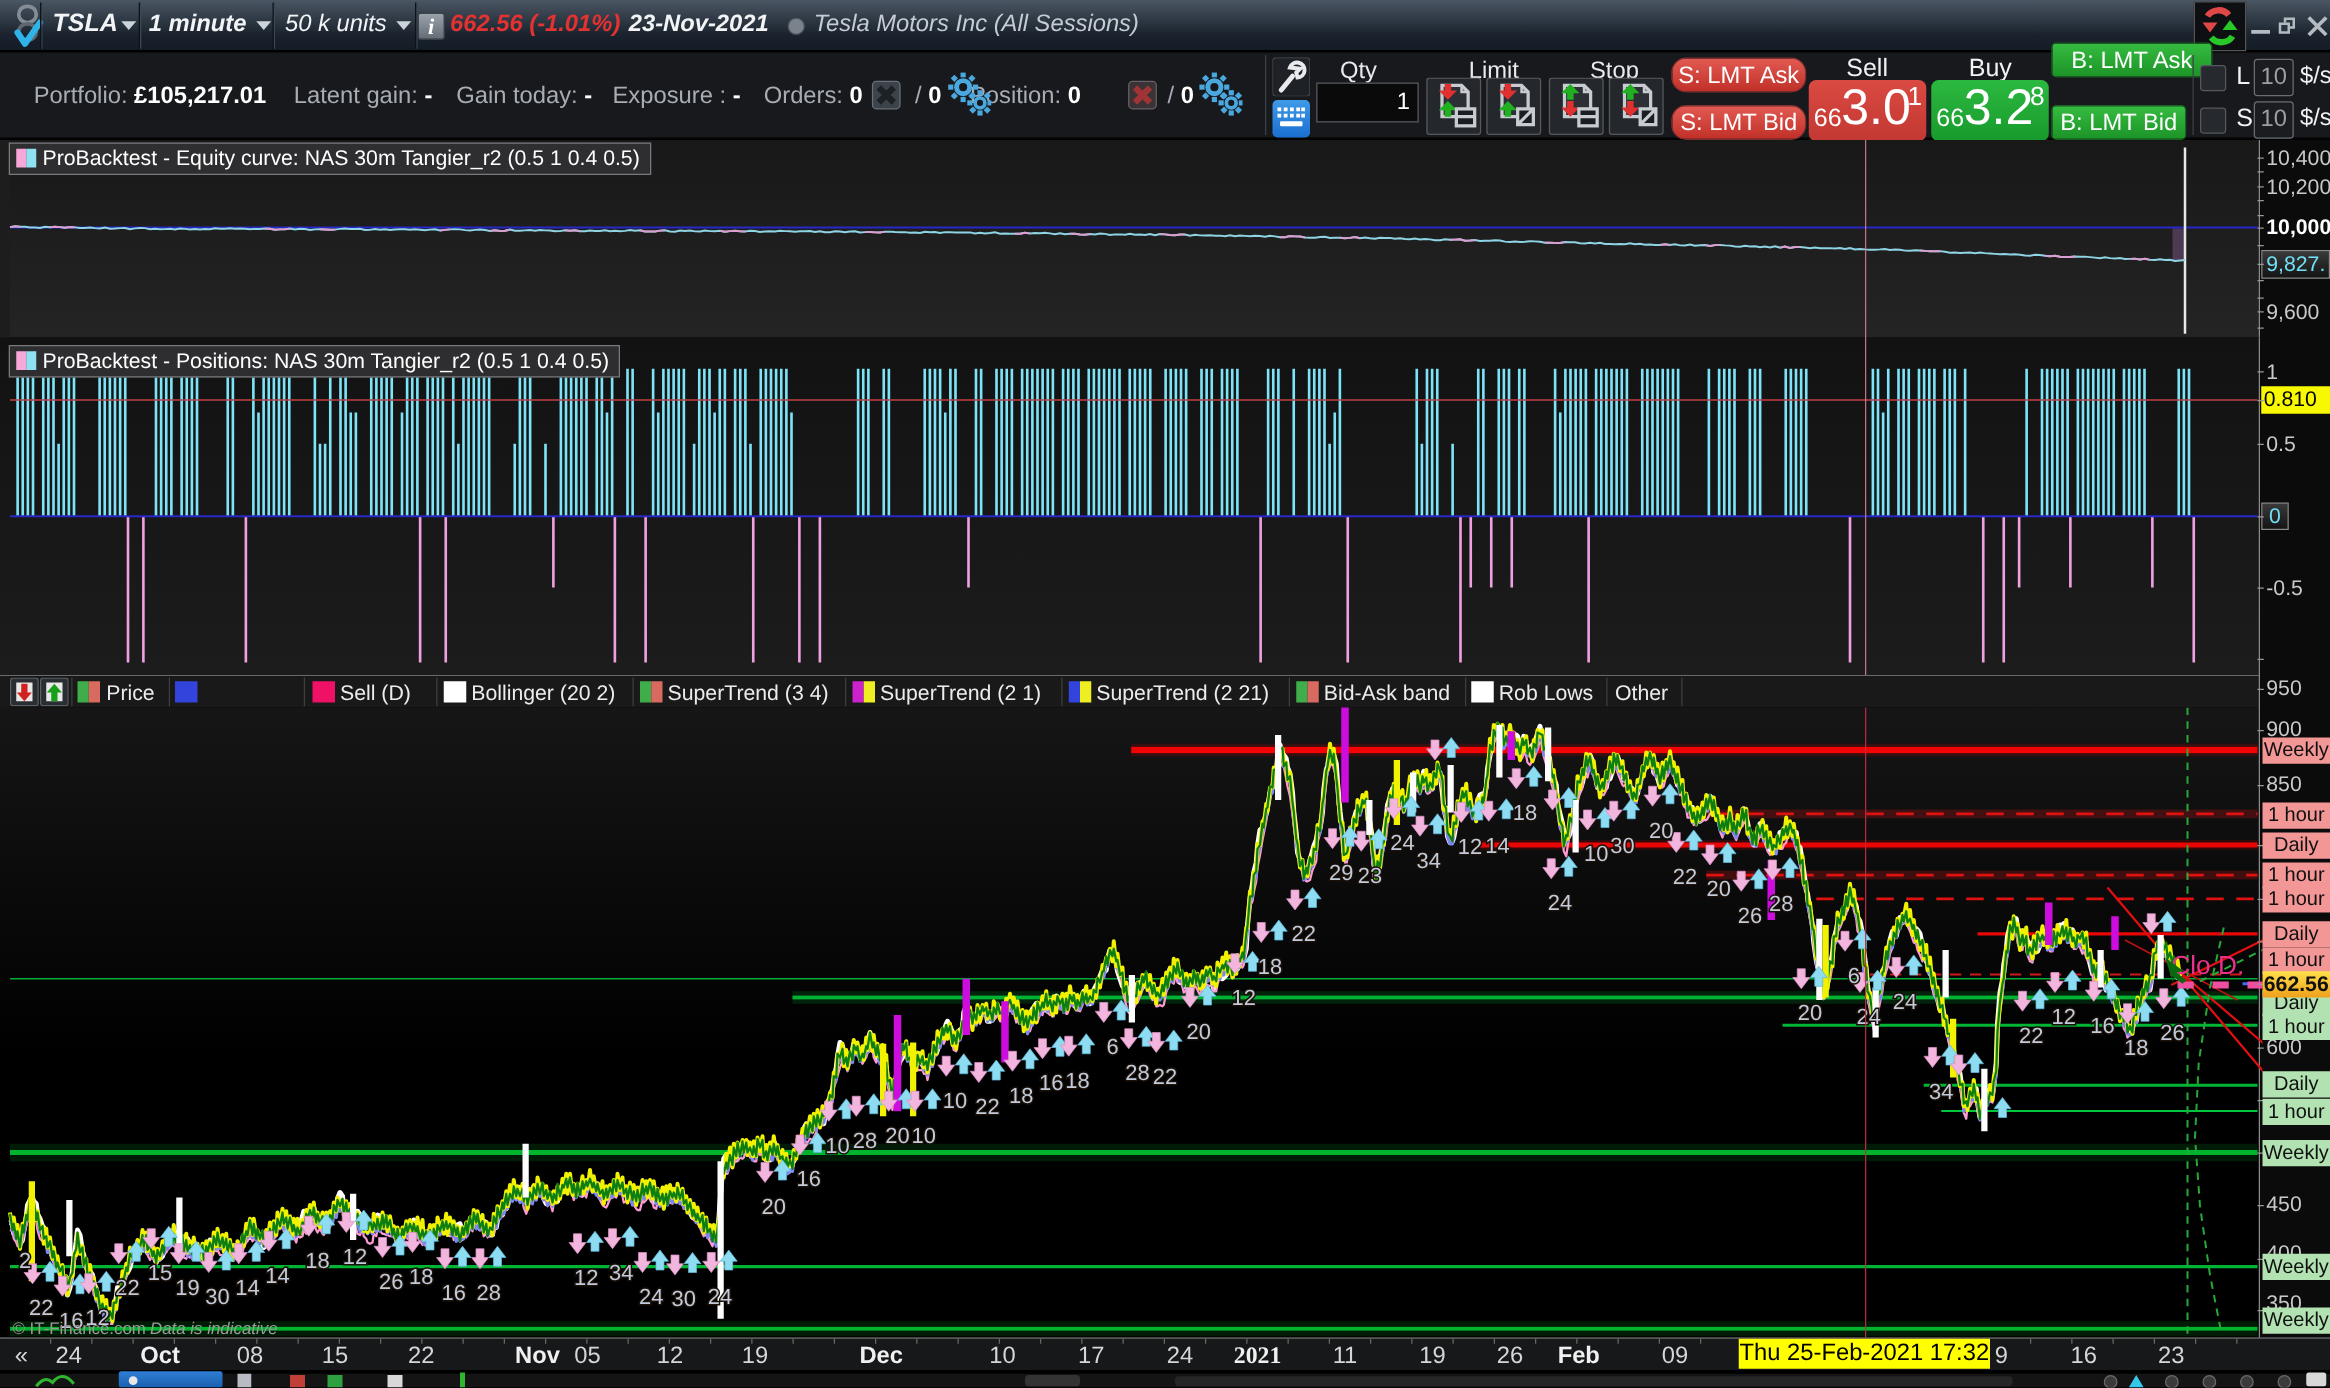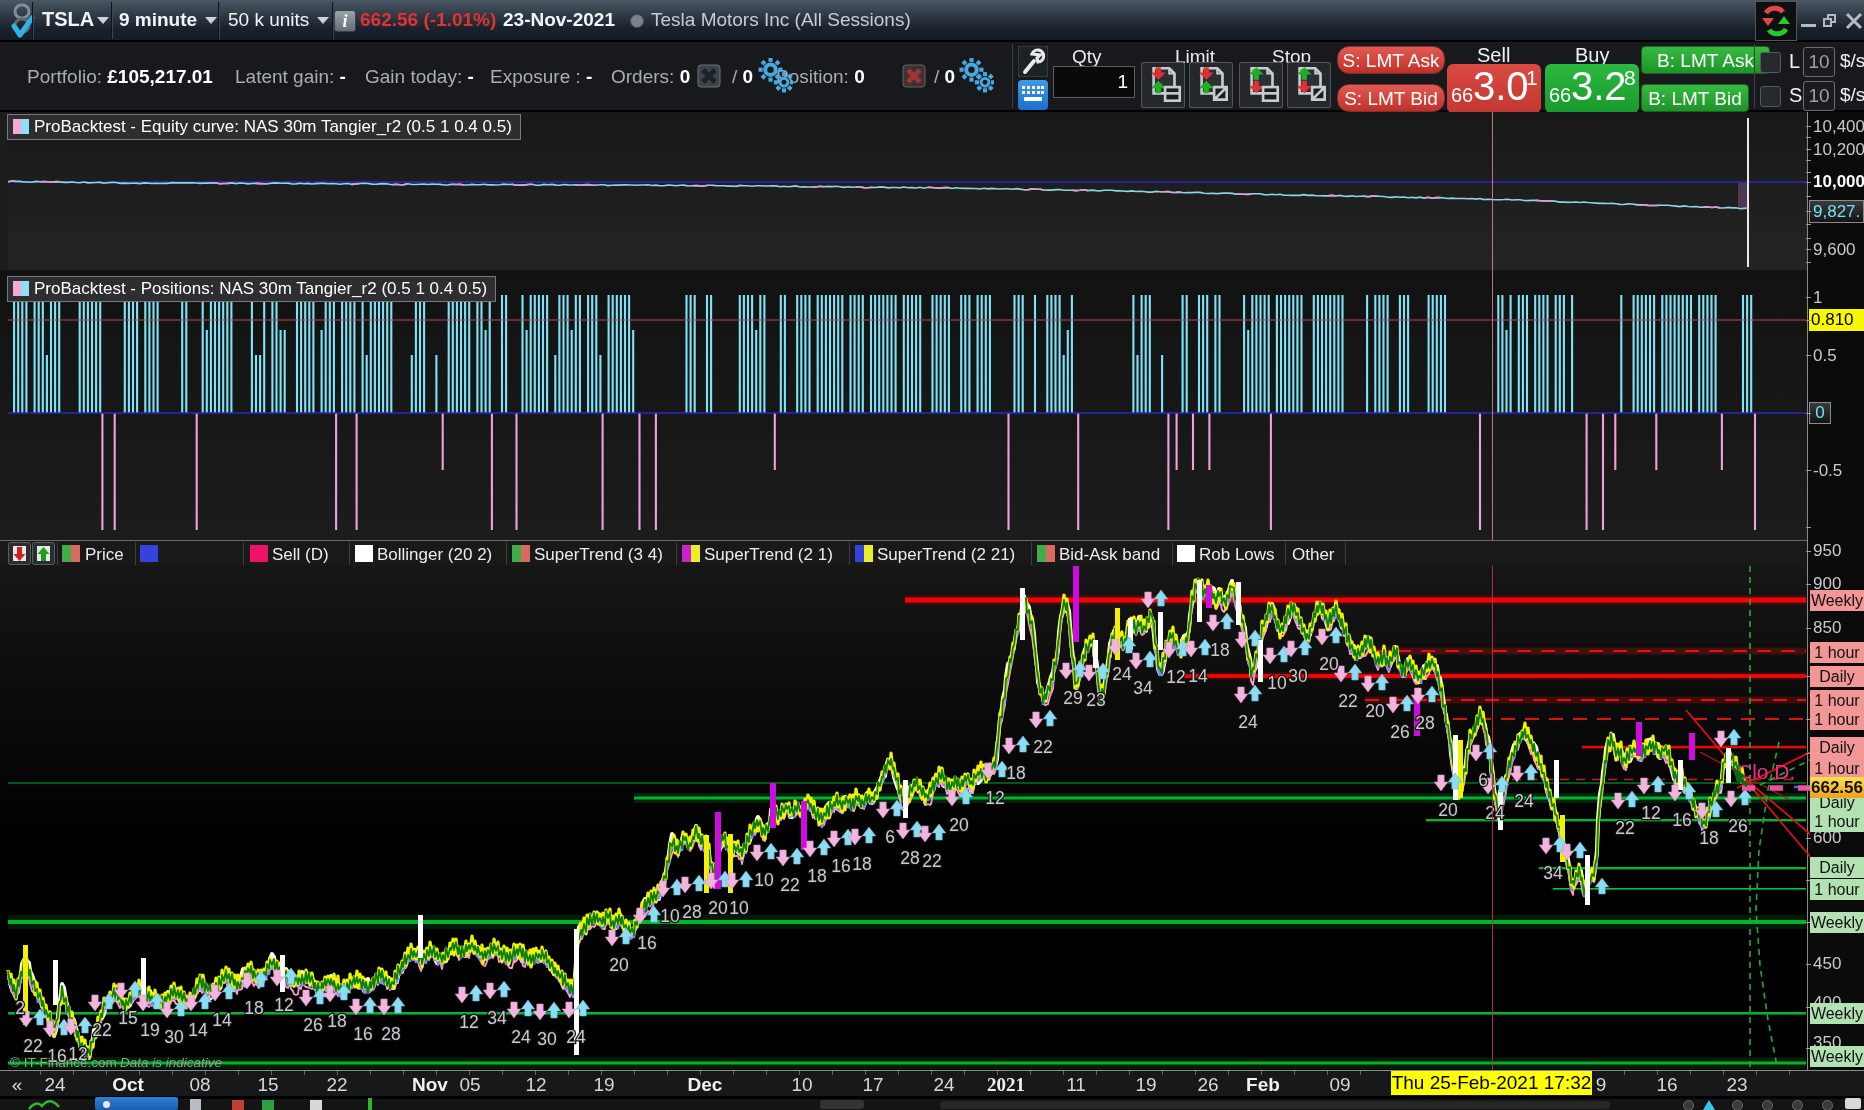--- a/index.html
+++ b/index.html
@@ -1,19 +1,19 @@
 <!DOCTYPE html>
 <html><head><meta charset="utf-8"><style>
 *{margin:0;padding:0;box-sizing:border-box;}
 html,body{width:1864px;height:1110px;overflow:hidden;background:#000;}
 body{font-family:"Liberation Sans",sans-serif;position:relative;}
 .abs{position:absolute;}
 #titlebar{left:0;top:0;width:1864px;height:41px;background:linear-gradient(#4a5663,#2b3540 45%,#1a232d 70%,#141c26);border-bottom:1px solid #000;}
 .tsep{position:absolute;top:2px;height:37px;width:1px;background:#0c1218;box-shadow:1px 0 0 #3d4956;}
-.tbtext{position:absolute;top:9px;color:#f2f4f6;font-size:19px;font-weight:bold;white-space:nowrap;}
+.tbtext{position:absolute;top:9px;color:#f2f4f6;font-size:19px;font-weight:bold;white-space:nowrap;font-style:italic;}
 .caret{position:absolute;width:0;height:0;border-left:6px solid transparent;border-right:6px solid transparent;border-top:7px solid #cdd3da;}
 #toolbar2{left:0;top:42px;width:1864px;height:69px;background:#17191d;border-bottom:1px solid #000;}
 .t2label{position:absolute;top:66px;color:#a8adb5;font-size:19px;white-space:nowrap;}
 .t2val{color:#fff;font-weight:bold;}
 .panelbg{left:0;width:1864px;background:#111;}
 .chip{position:absolute;height:21px;line-height:21px;font-size:16px;color:#101010;text-align:center;width:54px;left:1810px;}
 .chipred{background:#f29696;}
 .chipgreen{background:#b2e2b2;}
 .axnum{position:absolute;color:#c9c9c9;font-size:17px;left:1813px;white-space:nowrap;}
 .xlab{position:absolute;top:1074px;color:#d6d6d6;font-size:19px;white-space:nowrap;}
@@ -26,21 +26,21 @@
 <rect x="9" y="3" width="14" height="13" rx="6.5" fill="none" stroke="#848d96" stroke-width="3"></rect>
 <rect x="9" y="17" width="14" height="13" rx="6.5" fill="none" stroke="#5f6871" stroke-width="3"></rect>
 <path d="M8 24 L14 33 L26 16" fill="none" stroke="#2fb3e8" stroke-width="5" stroke-linecap="round" stroke-linejoin="round"></path>
 </svg>
 <div class="tsep" style="left:32px"></div>
 <div class="tsep" style="left:111px"></div>
 <div class="tsep" style="left:218px"></div>
 <div class="tsep" style="left:332px"></div>
 <div class="tbtext" style="left:42px;font-size:20px;top:8px;">TSLA</div>
 <div class="caret" style="left:97px;top:17px"></div>
-<div class="tbtext" style="left:119px;">9 minute</div>
+<div class="tbtext" style="left:119px;">1 minute</div>
 <div class="caret" style="left:205px;top:17px"></div>
 <div class="tbtext" style="left:228px;font-weight:normal;">50 k units</div>
 <div class="caret" style="left:317px;top:17px"></div>
 <div class="abs" style="left:334px;top:10px;width:22px;height:22px;background:linear-gradient(#9aa2ab,#646c75);border:1px solid #3a4048;border-radius:3px;color:#fff;font-family:'Liberation Serif',serif;font-weight:bold;font-style:italic;font-size:18px;text-align:center;line-height:21px;">i</div>
 <div class="tbtext" style="left:360px;color:#e23232;">662.56 (-1.01%)</div>
 <div class="tbtext" style="left:503px;">23-Nov-2021</div>
 <div class="abs" style="left:630px;top:14px;width:14px;height:14px;border-radius:50%;background:#7a828c;border:1px solid #4a5058;"></div>
 <div class="tbtext" style="left:651px;font-weight:normal;color:#c6ccd4;">Tesla Motors Inc (All Sessions)</div>
 <div class="abs" style="left:1755px;top:1px;width:42px;height:40px;background:#0d0f12;border:1px solid #555;"></div>
 <svg class="abs" style="left:1758px;top:4px" width="36" height="34" viewBox="0 0 36 34">
@@ -183,21 +183,21 @@
 <div class="abs" style="left:1447px;top:64px;width:94px;height:49px;background:linear-gradient(#da4a42,#c23832);border-radius:6px;color:#fff;">
 <span class="abs" style="left:4px;top:20px;font-size:20px;">66</span>
     <span class="abs" style="left:26px;top:0px;font-size:40px;">3.0</span>
     <span class="abs" style="left:79px;top:2px;font-size:21px;">1</span>
   </div>
 <div class="abs" style="left:1545px;top:64px;width:94px;height:49px;background:linear-gradient(#2cb940,#179a2c);border-radius:6px;color:#fff;">
 <span class="abs" style="left:4px;top:20px;font-size:20px;">66</span>
     <span class="abs" style="left:26px;top:0px;font-size:40px;">3.2</span>
     <span class="abs" style="left:79px;top:2px;font-size:21px;">8</span>
   </div>
-<div class="abs btn-green" style="left:1641px;top:46px;width:129px;height:28px;font-size:19px;line-height:27px;">B: LMT Ask</div>
+<div class="abs btn-green" style="left:1641px;top:34px;width:129px;height:28px;font-size:19px;line-height:27px;">B: LMT Ask</div>
 <div class="abs btn-green" style="left:1641px;top:84px;width:108px;height:28px;font-size:19px;line-height:27px;">B: LMT Bid</div>
 <div class="abs" style="left:1754px;top:44px;width:1px;height:64px;background:#3c4046;"></div>
 <div class="abs" style="left:1760px;top:52px;width:21px;height:21px;background:#26292d;border:1px solid #55595f;border-radius:3px;"></div>
 <div class="abs" style="left:1789px;top:50px;color:#f0f2f4;font-size:20px;">L</div>
 <div class="abs" style="left:1803px;top:47px;width:32px;height:30px;background:#1a1c20;border:1px solid #6a6e74;border-radius:3px;color:#9aa0a6;font-size:19px;text-align:center;line-height:28px;">10</div>
 <div class="abs" style="left:1840px;top:50px;color:#f0f2f4;font-size:19px;">$/sh</div>
 <div class="abs" style="left:1760px;top:86px;width:21px;height:21px;background:#26292d;border:1px solid #55595f;border-radius:3px;"></div>
 <div class="abs" style="left:1789px;top:84px;color:#f0f2f4;font-size:20px;">S</div>
 <div class="abs" style="left:1803px;top:81px;width:32px;height:30px;background:#1a1c20;border:1px solid #6a6e74;border-radius:3px;color:#9aa0a6;font-size:19px;text-align:center;line-height:28px;">10</div>
 <div class="abs" style="left:1840px;top:84px;color:#f0f2f4;font-size:19px;">$/sh</div>

